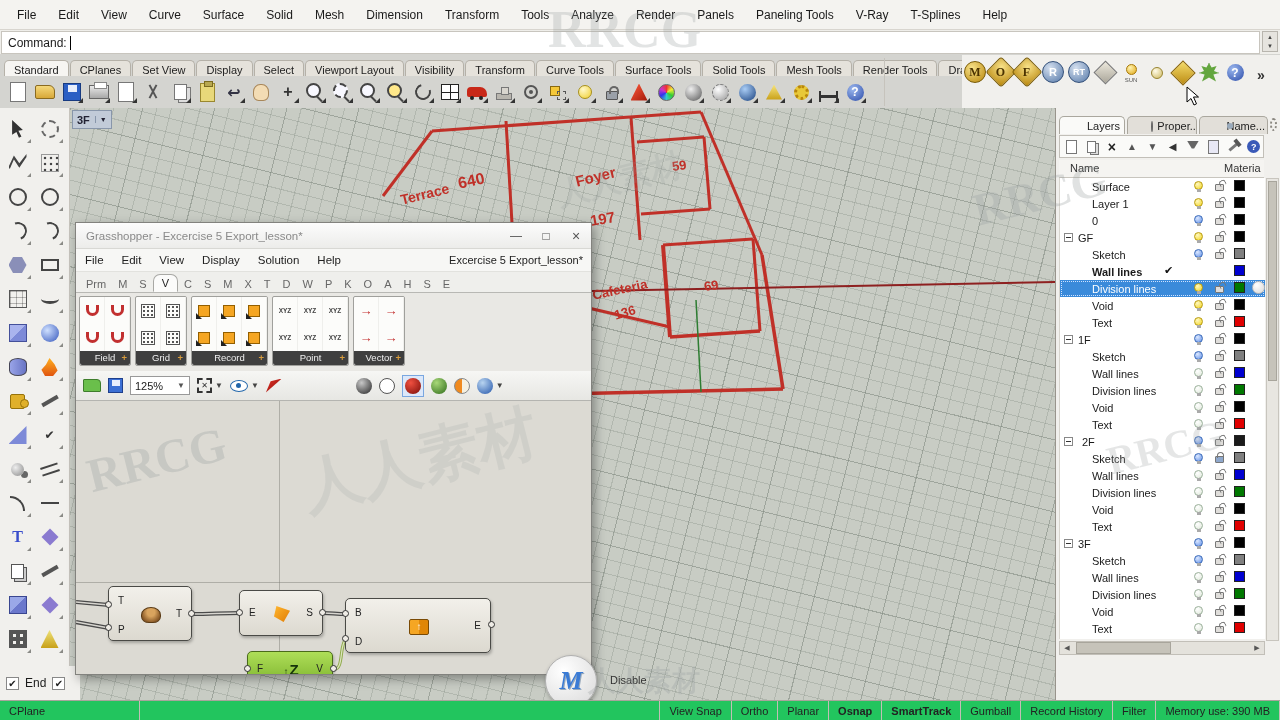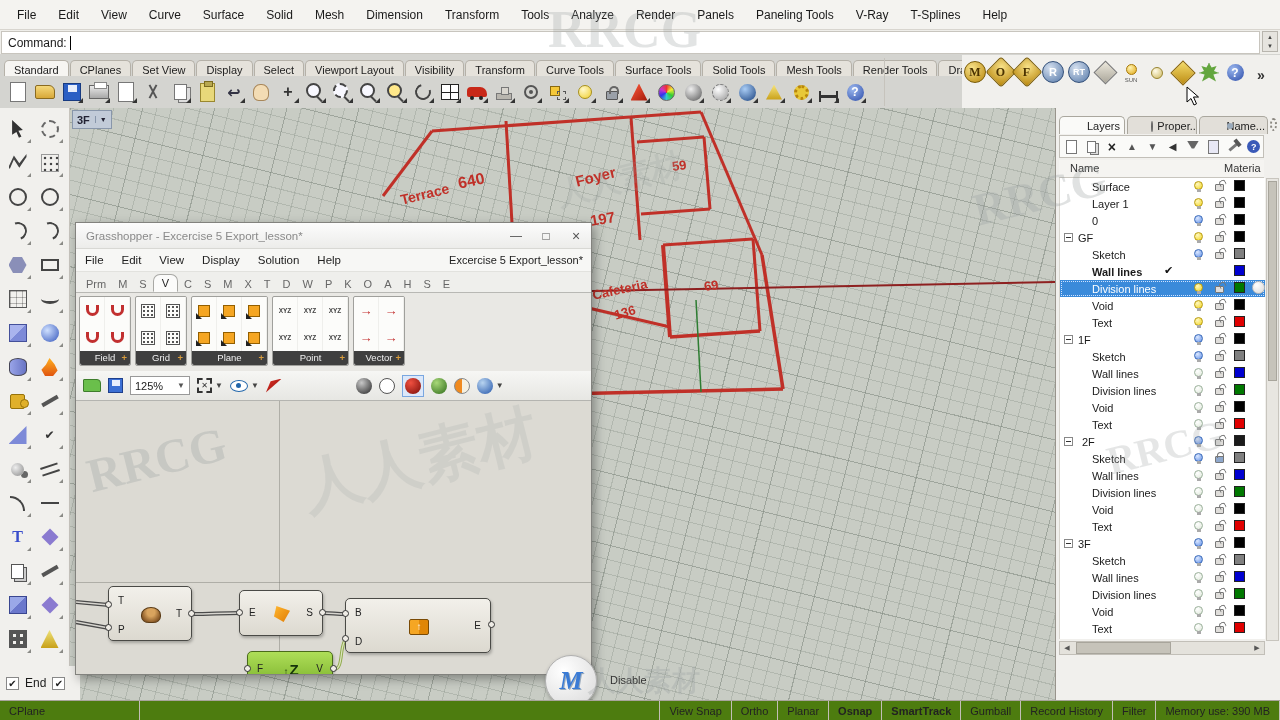--- a/index.html
+++ b/index.html
@@ -254,21 +254,21 @@
   .lp-hscroll{position:absolute;left:3px;top:533px;width:206px;height:14px;background:#e4e2dc;border:1px solid #c2bfb8;display:flex;align-items:center;}
   .lp-hscroll .ab{width:14px;height:12px;font-size:7px;color:#555;display:flex;align-items:center;justify-content:center;}
   .lp-hscroll .thumb{width:95px;height:12px;background:#c6c3ba;border:1px solid #a8a59c;margin-left:2px;}
   .lp-hscroll .sp{flex:1;}
   .lp-vscroll{position:absolute;right:1px;top:70px;width:13px;height:463px;background:#e8e6e1;border:1px solid #c8c5be;}
   .lp-vscroll .thumb{position:absolute;left:1px;top:2px;width:9px;height:200px;background:#c6c3ba;border:1px solid #a8a59c;}
   
   .osnap-strip{position:absolute;left:0;top:666px;width:80px;height:34px;background:#f1f0ed;display:flex;align-items:center;gap:6px;
     padding-left:6px;z-index:9;font-size:12px;}
   .cbx{width:13px;height:13px;background:#fff;border:1px solid #888;font-size:10px;line-height:12px;text-align:center;color:#222;}
-  .statusbar{position:absolute;left:0;top:700px;width:1280px;height:20px;background:#4d7c0f;border-top:1px solid #a8a49c;
+  .statusbar{position:absolute;left:0;top:700px;width:1280px;height:20px;background:#22c55e;border-top:1px solid #a8a49c;
     display:flex;font-size:11px;color:#222;z-index:30;}
   .sb-pane{border-right:1px solid #c2beb6;display:flex;align-items:center;padding:0 9px;white-space:nowrap;}
   .sb-cplane{width:140px;}
   .sb-fill{flex:1;border-right:1px solid #c2beb6;}
   .sb-pane.bold{font-weight:bold;}
   
   .watermark{position:absolute;font-weight:bold;color:#9aa0a0;pointer-events:none;z-index:45;font-family:"Liberation Serif",serif;}
   .mlogo{position:absolute;left:545px;top:655px;width:52px;height:52px;border-radius:50%;background:radial-gradient(circle at 35% 30%,#ffffff,#d8d8d8);
     border:1px solid #b0b0b0;box-shadow:1px 2px 4px rgba(0,0,0,.3);z-index:25;display:flex;align-items:center;justify-content:center;}
   .mlogo span{font:italic bold 26px "Liberation Serif",serif;color:#3a7bd5;text-shadow:1px 1px 0 #9ab;}
@@ -695,21 +695,21 @@
             <div class="gh-gcell">
               <span class="gi-plane"></span>
             </div>
             <div class="gh-gcell">
               <span class="gi-plane"></span>
             </div>
             <div class="gh-gcell">
               <span class="gi-plane"></span>
             </div>
           </div>
-          <div class="gh-glabel"><span>Plane</span><span class="plus">+</span></div>
+          <div class="gh-glabel"><span>Record</span><span class="plus">+</span></div>
         </div>
         <div class="gh-group">
           <div class="gh-gicons" style="grid-template-columns: repeat(3, 25px);">
             <div class="gh-gcell">
               <span class="gi-point">XYZ</span>
             </div>
             <div class="gh-gcell">
               <span class="gi-point">XYZ</span>
             </div>
             <div class="gh-gcell">

